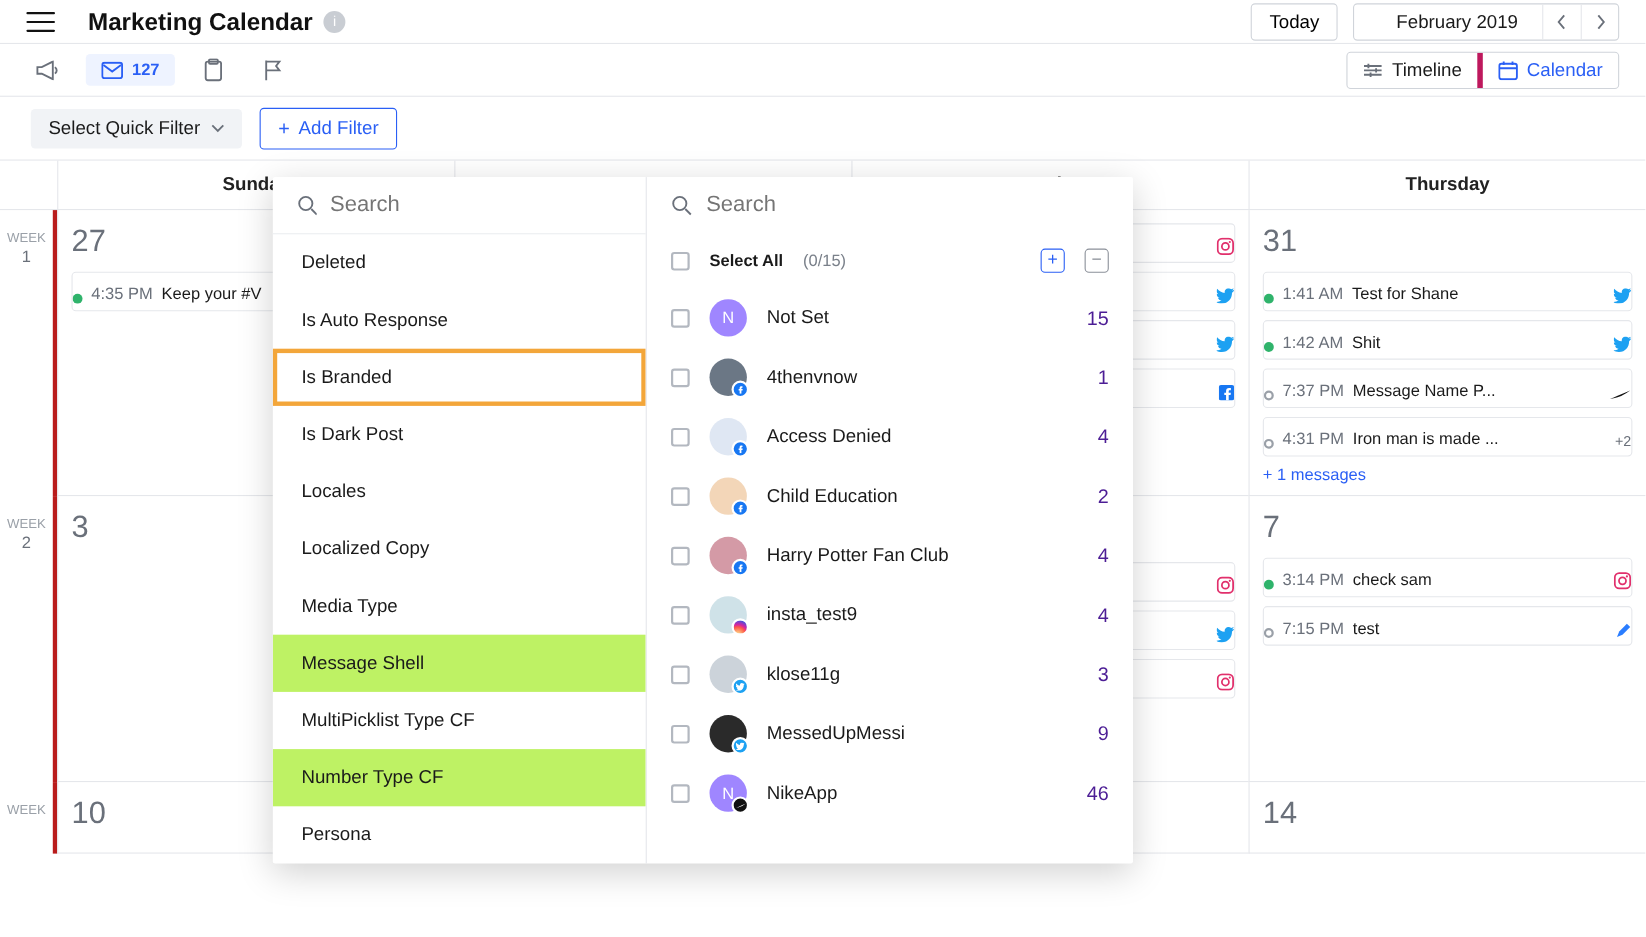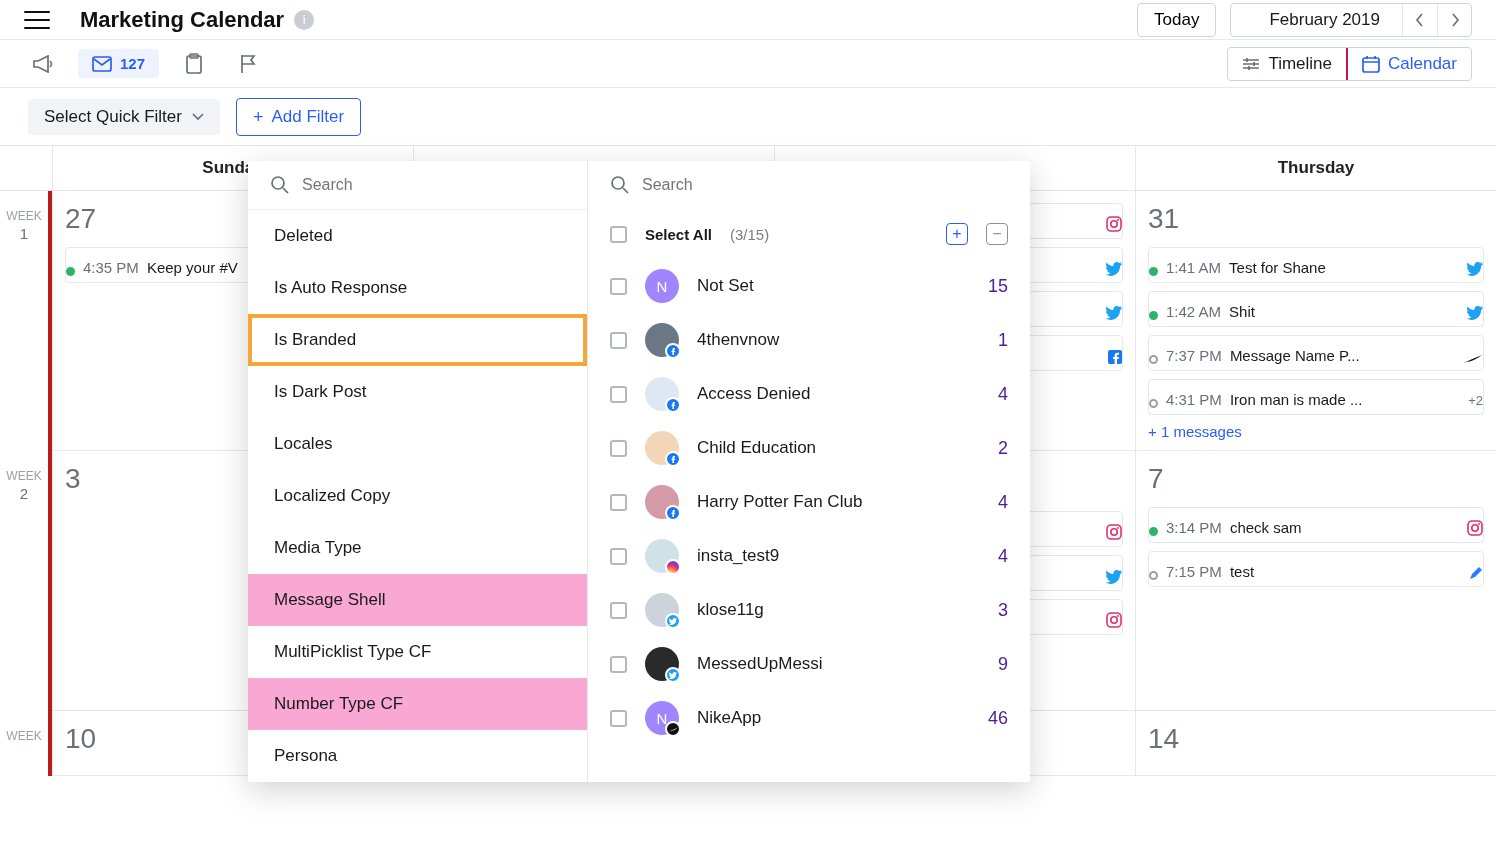--- a/index.html
+++ b/index.html
@@ -20,21 +20,21 @@
 
   
   .toolbar { display: flex; align-items: center; height: 48px; padding: 0 24px; border-bottom: 1px solid #e5e7eb; gap: 16px; }
   .tool-icon { width: 38px; height: 38px; border-radius: 4px; display: flex; align-items: center; justify-content: center; cursor: pointer; }
   .tool-icon.muted svg { stroke: #9aa0a8; }
   .inbox-pill { display: flex; align-items: center; gap: 8px; padding: 6px 14px; background: #eef3ff; border-radius: 4px; color: #2a5ff5; font-weight: 600; cursor: pointer; }
   .toolbar-spacer { flex: 1; }
   .view-toggle { display: flex; border: 1px solid #d0d4da; border-radius: 4px; overflow: hidden; }
   .view-toggle .seg { display: flex; align-items: center; gap: 8px; padding: 6px 14px; font-size: 17px; cursor: pointer; }
   .view-toggle .seg.active { color: #2a5ff5; }
-  .view-toggle .seg + .seg { border-left: 2px solid #be185d; }
+  .view-toggle .seg + .seg { border-left: 5px solid #be185d; }
 
   
   .filterbar { display: flex; align-items: center; height: 58px; padding: 0 28px; border-bottom: 1px solid #e5e7eb; gap: 16px; }
   .quick-filter { display: flex; align-items: center; gap: 10px; background: #f1f3f6; border-radius: 4px; padding: 8px 16px; font-size: 17px; cursor: pointer; }
   .add-filter { display: flex; align-items: center; gap: 8px; border: 1.5px solid #2a5ff5; color: #2a5ff5; border-radius: 4px; padding: 8px 16px; font-size: 17px; cursor: pointer; }
 
   
   .cal { position: relative; }
   .cal-header { display: grid; grid-template-columns: 52px repeat(4,1fr); border-bottom: 1px solid #e5e7eb; }
   .cal-header .dh { text-align: center; font-weight: 700; font-size: 17px; padding: 12px 0; color: #222; border-left: 1px solid #e5e7eb; }
@@ -51,25 +51,25 @@
   .event .title { overflow: hidden; text-overflow: ellipsis; white-space: nowrap; flex: 1; }
   .event .right-icon { margin-left: auto; flex-shrink: 0; }
   .more-msgs { color: #2a5ff5; font-size: 15px; margin-top: 4px; cursor: pointer; }
   .plus2 { color: #6a707a; font-size: 13px; }
 
   
   .popover { position: absolute; left: 248px; top: 161px; width: 782px; background: #fff; box-shadow: 0 8px 32px rgba(0,0,0,0.18); display: flex; z-index: 50; border-radius: 2px; }
   .popover .left-col { width: 340px; border-right: 1px solid #e5e7eb; display: flex; flex-direction: column; }
   .popover .right-col { flex: 1; display: flex; flex-direction: column; }
   .search-row { display: flex; align-items: center; gap: 12px; padding: 14px 22px; border-bottom: 1px solid #eceef1; }
-  .search-row input { border: none; outline: none; font-size: 16px; color: #8b5cf6; flex: 1; }
+  .search-row input { border: none; outline: none; font-size: 20px; color: #8b5cf6; flex: 1; }
   .filter-list { overflow-y: auto; }
   .filter-item { padding: 16px 26px; font-size: 17px; cursor: pointer; }
   .filter-item.highlight { border: 4px solid #f3a63a; padding: 12px 22px; }
-  .filter-item.selected { background: #f9a8d4; }
+  .filter-item.selected { background: #bef264; }
   .sa-row { display: flex; align-items: center; padding: 14px 22px; gap: 18px; }
   .sa-row .cb { width: 17px; height: 17px; border: 2px solid #b3b8c0; border-radius: 3px; cursor: pointer; }
   .sa-row .sa-label { font-weight: 700; }
   .sa-row .sa-count { color: #7a808a; }
   .sa-row .spacer { flex: 1; }
   .sq-btn { width: 22px; height: 22px; border-radius: 4px; display: flex; align-items: center; justify-content: center; font-size: 16px; cursor: pointer; }
   .sq-btn.blue { border: 1.5px solid #2a5ff5; color: #2a5ff5; }
   .sq-btn.gray { border: 1.5px solid #8b9099; color: #8b9099; }
   .opt-row { display: flex; align-items: center; padding: 10px 22px; gap: 18px; }
   .opt-row .cb { width: 17px; height: 17px; border: 2px solid #b3b8c0; border-radius: 3px; cursor: pointer; flex-shrink: 0; }
@@ -379,21 +379,21 @@
     <div class="search-row" style="border-bottom:none">
       <svg width="20" height="20">
           <circle cx="8" cy="8" r="6" class="stroke"></circle>
           <path d="M13 13 L18 18" class="stroke"></path>
         </svg>
       <input placeholder="Search" style="">
     </div>
     <div class="sa-row">
       <div class="cb"></div>
       <span class="sa-label">Select All</span>
-      <span class="sa-count">(3/15)</span>
+      <span class="sa-count">(0/15)</span>
       <span class="spacer"></span>
       <div class="sq-btn blue">+</div>
       <div class="sq-btn gray">−</div>
     </div>
     <div id="opt-list">
         <div class="opt-row">
     <div class="cb"></div>
     <div class="avatar" style="background:#9f86ff">
       N
     </div>

